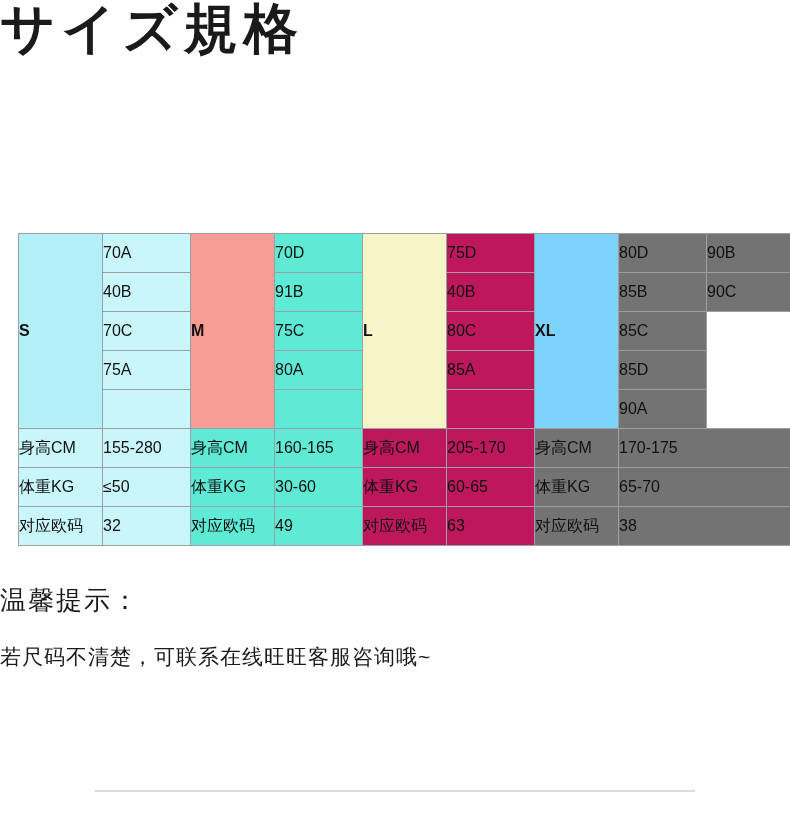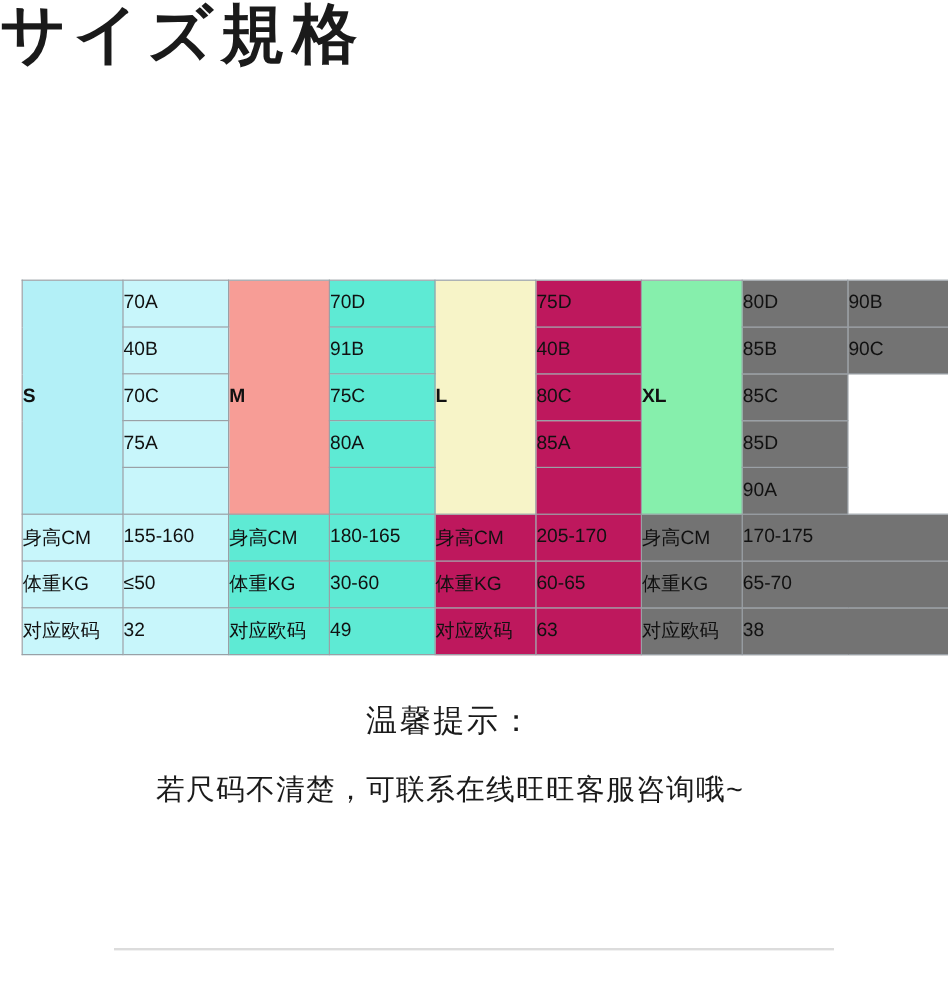--- a/index.html
+++ b/index.html
@@ -66,42 +66,42 @@
     font-family: "Liberation Serif", serif;
   }
 
   
   .g-s   { background: #b3f0f7; }
   .g-s2  { background: #c8f6fb; }
   .g-m   { background: #f79d96; }
   .g-m2  { background: #5eead4; }
   .g-l   { background: #f7f4c8; }
   .g-l2  { background: #be185d; }
-  .g-xl  { background: #86efac; }
+  .g-xl  { background: #7dd3fc; }
   .g-xl2 { background: #737373; }
 
   .empty { border-color: #9aa0a6; }
 
   .note {
     position: absolute;
     left: 0;
     top: 580px;
     width: 750px;
-    text-align: center;
+    text-align: left;
   }
   .note-title {
     font-size: 26px;
     letter-spacing: 2px;
     color: #1a1a1a;
     font-family: "Liberation Sans", sans-serif;
     margin: 0;
     line-height: 1.6;
   }
   .note-body {
-    font-size: 24px;
+    font-size: 21px;
     letter-spacing: 1px;
     color: #1a1a1a;
     margin: 18px 0 0 0;
     line-height: 1.6;
   }
 
   .bottom-rule {
     position: absolute;
     left: 95px;
     top: 790px;
@@ -171,23 +171,23 @@
         <tr>
           <td class="g-s2"></td>
           <td class="g-m2"></td>
           <td class="g-l2"></td>
           <td class="g-xl2">90A</td>
           <td style="background:#ffffff;border:none;"></td>
         </tr>
 
         <tr>
           <td class="g-s2">身高CM</td>
-          <td class="g-s2">155-160</td>
+          <td class="g-s2">155-280</td>
           <td class="g-m2">身高CM</td>
-          <td class="g-m2">180-165</td>
+          <td class="g-m2">160-165</td>
           <td class="g-l2">身高CM</td>
           <td class="g-l2">205-170</td>
           <td class="g-xl2">身高CM</td>
           <td class="g-xl2" colspan="2">170-175</td>
         </tr>
 
         <tr>
           <td class="g-s2">体重KG</td>
           <td class="g-s2">≤50</td>
           <td class="g-m2">体重KG</td>

